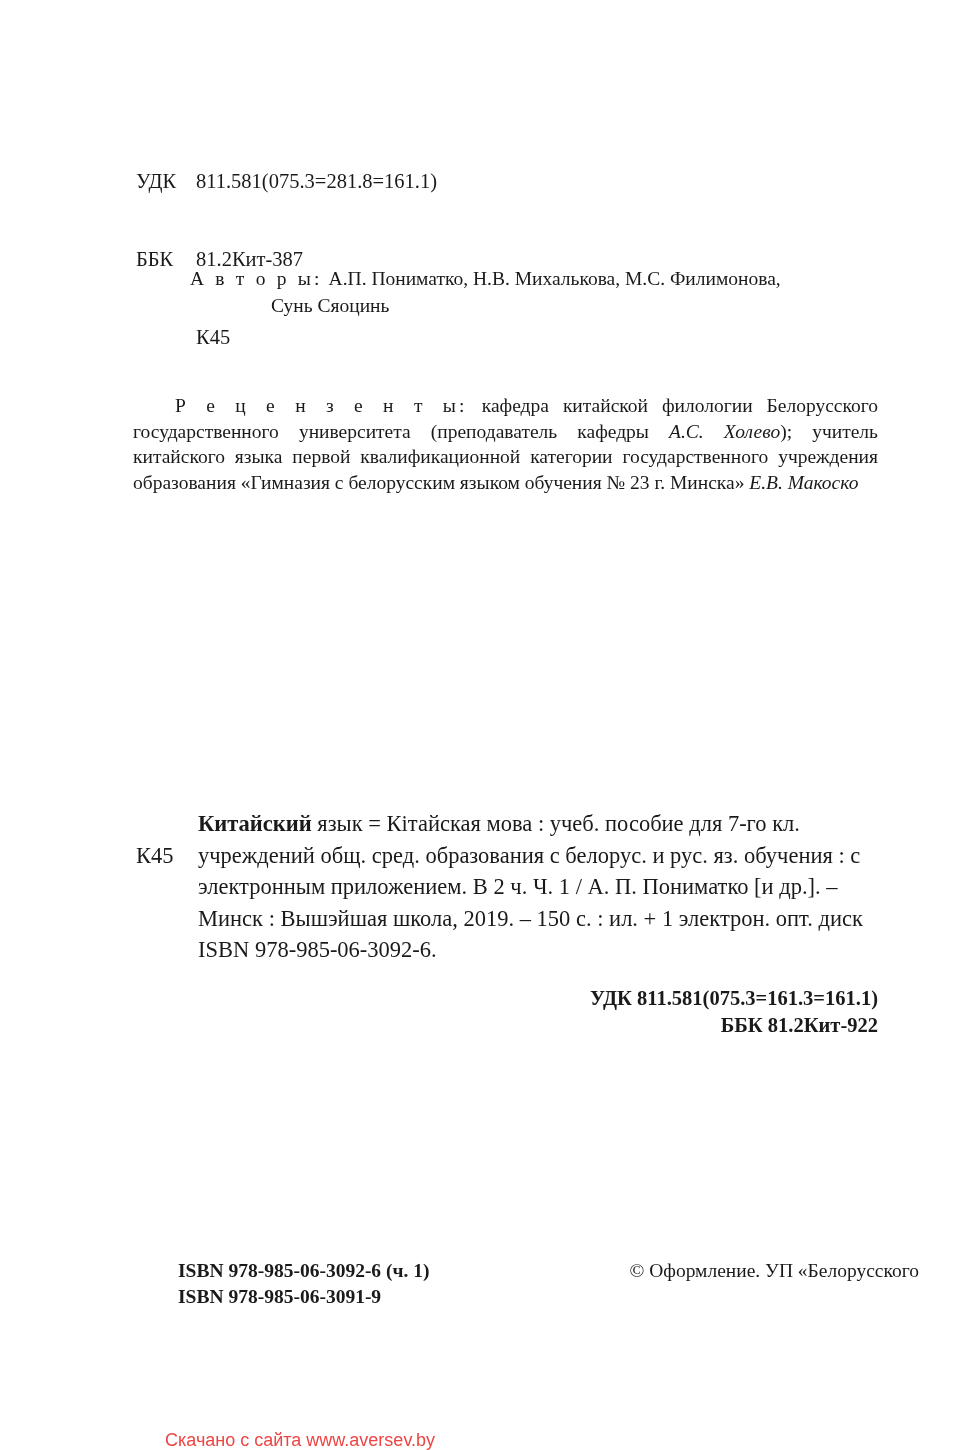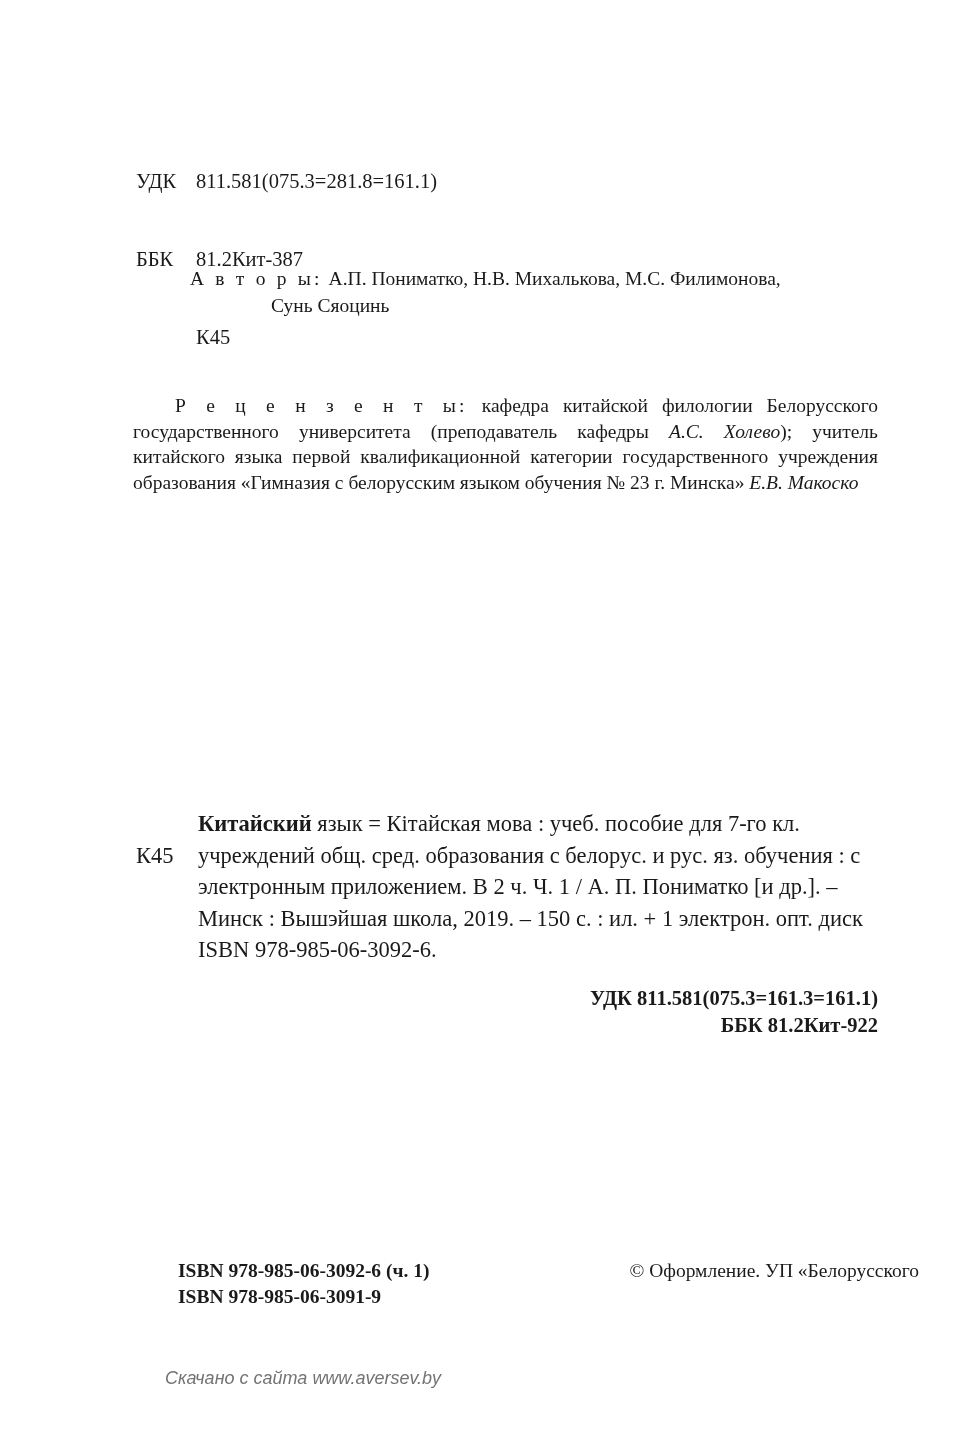--- a/index.html
+++ b/index.html
@@ -150,26 +150,25 @@
     display: block;
   }
   .copyright-line2 {
     margin-left: 24px;
   }
 
   
   .watermark {
     position: absolute;
     left: 165px;
-    top: 1367px;
+    top: 1429px;
     font-family: "Liberation Sans", "DejaVu Sans", sans-serif;
     font-size: 18px;
     line-height: 22px;
-    color: #737373;
-    font-style: italic;
+    color: #ef4444;
   }
 </style>
 </head>
 <body>
 
 <div class="page">
 
   <div class="codes-top">
     <span class="code-row"><span class="code-label">УДК</span><span>811.581(075.3=281.8=161.1)</span></span>
     <span class="code-row"><span class="code-label">ББК</span><span>81.2Кит-387</span></span>

